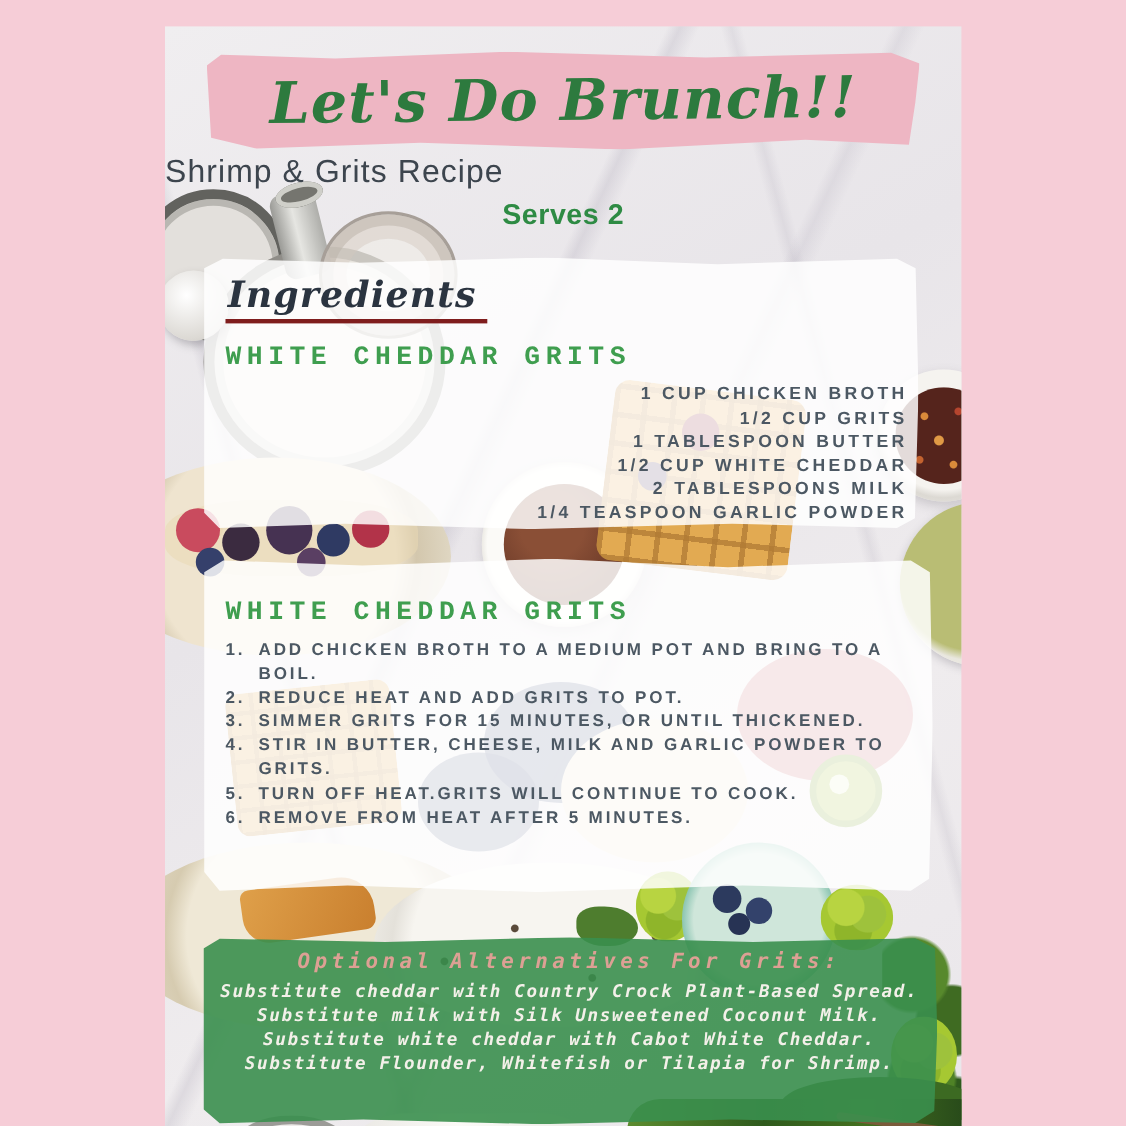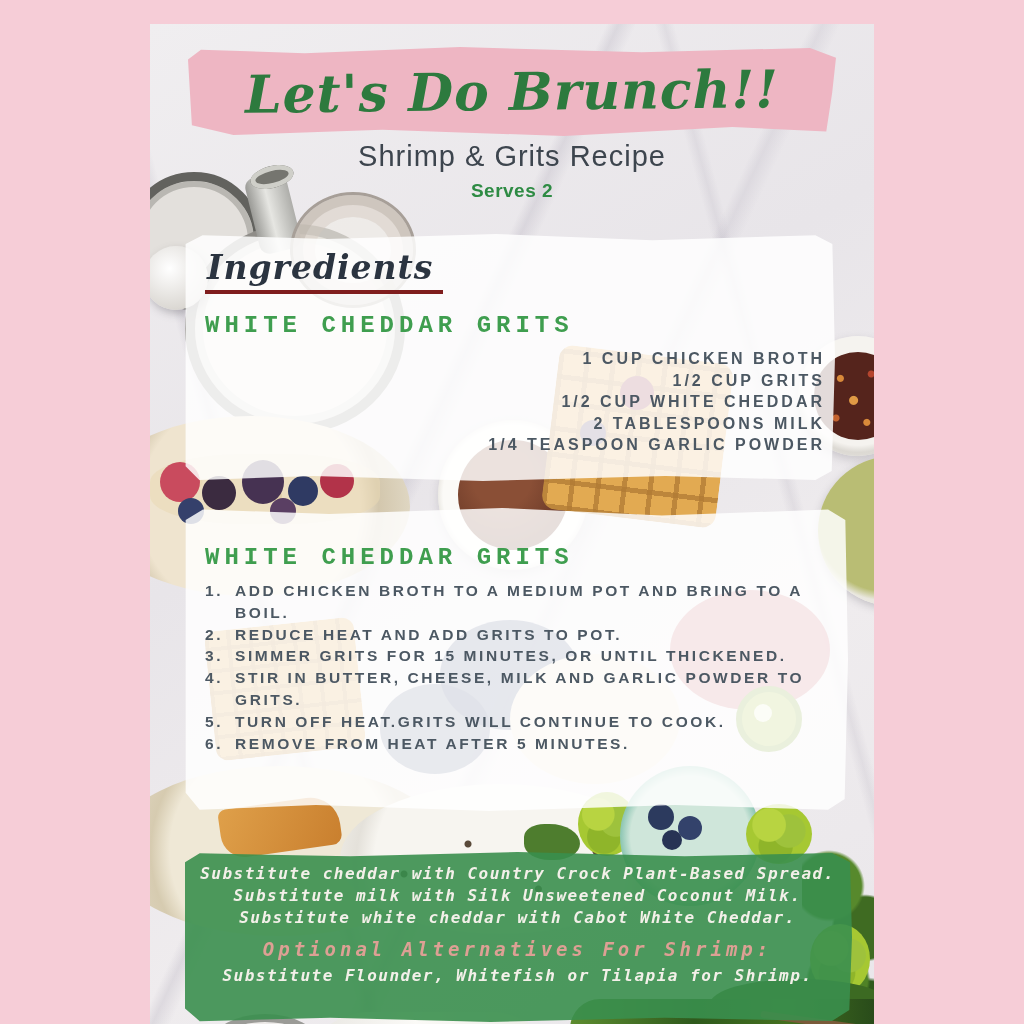--- a/index.html
+++ b/index.html
@@ -127,24 +127,24 @@
   
   .banner{
     position:absolute;left:188px;top:23px;width:648px;height:89px;
     background:#eeb6c3;display:flex;align-items:center;justify-content:center;
     clip-path:polygon(0 14%,2% 3%,18% 7%,42% 0,70% 6%,96% 1%,100% 12%,99.4% 52%,98.5% 95%,84% 90%,58% 100%,30% 93%,7% 99%,.6% 88%);
   }
   .title-script{
     font-family:"DejaVu Serif",serif;font-style:italic;font-weight:bold;
     font-size:52px;color:#2d7a3e;letter-spacing:1px;transform:rotate(-.6deg);
   }
-  .subtitle{position:absolute;top:116px;left:150px;width:724px;text-align:center;
+  .subtitle{position:absolute;top:116px;left:150px;width:724px;
     font-size:29px;color:#3d454e;letter-spacing:1px;}
   .serves{position:absolute;top:156px;left:150px;width:724px;text-align:center;
-    font-size:19px;font-weight:bold;color:#2e8b44;letter-spacing:.5px;}
+    font-size:26px;font-weight:bold;color:#2e8b44;letter-spacing:.5px;}
 
   .box{position:absolute;background:rgba(255,255,255,.84);box-sizing:border-box;}
   .torn{clip-path:polygon(.4% 4%,3% .5%,22% 2%,48% 0,72% 2.5%,97% .5%,99.6% 4%,100% 50%,99.5% 96%,97% 99.6%,74% 98%,46% 100%,20% 98%,2.5% 99.6%,.4% 94%);}
   .ingredients-box{left:183px;top:210px;width:652px;height:247px;padding:14px 10px 0 22px;}
   .directions-box{left:183px;top:484px;width:665px;height:303px;padding:12px 8px 0 22px;}
 
   h2.script{
     font-family:"DejaVu Serif",serif;font-style:italic;font-weight:bold;
     font-size:33px;color:#2b3440;display:inline-block;margin:0 0 12px 0;
     border-bottom:4px solid #7f1d1d;padding:0 10px 3px 2px;letter-spacing:1px;
@@ -243,40 +243,41 @@
   </div>
   <div class="subtitle">Shrimp &amp; Grits Recipe</div>
   <div class="serves">Serves 2</div>
 
   <div class="box torn ingredients-box">
     <h2 class="script">Ingredients</h2><br>
     <h3 class="green-caps">WHITE CHEDDAR GRITS</h3>
     <ul class="ing">
       <li>1 CUP CHICKEN BROTH</li>
       <li>1/2 CUP GRITS</li>
+      <li>1 TABLESPOON BUTTER</li>
       <li>1/2 CUP WHITE CHEDDAR</li>
       <li>2 TABLESPOONS MILK</li>
       <li>1/4 TEASPOON GARLIC POWDER</li>
     </ul>
   </div>
 
   <div class="box torn directions-box">
     <br>
     <h3 class="green-caps">WHITE CHEDDAR GRITS</h3>
     <ol class="steps">
       <li>ADD CHICKEN BROTH TO A MEDIUM POT AND BRING TO A BOIL.</li>
       <li>REDUCE HEAT AND ADD GRITS TO POT.</li>
       <li>SIMMER GRITS FOR 15 MINUTES, OR UNTIL THICKENED.</li>
       <li>STIR IN BUTTER, CHEESE, MILK AND GARLIC POWDER TO GRITS.</li>
       <li>TURN OFF HEAT.GRITS WILL CONTINUE TO COOK.</li>
       <li>REMOVE FROM HEAT AFTER 5 MINUTES.</li>
     </ol>
   </div>
 
   <div class="green-box">
+    <div class="alt-h">Optional Alternatives For Grits:</div>
     <div class="alt-line">Substitute cheddar with Country Crock Plant-Based Spread.</div>
     <div class="alt-line">Substitute milk with Silk Unsweetened Coconut Milk.</div>
     <div class="alt-line">Substitute white cheddar with Cabot White Cheddar.</div>
-    <div class="alt-h alt-h2">Optional Alternatives For Shrimp:</div>
     <div class="alt-line">Substitute Flounder, Whitefish or Tilapia for Shrimp.</div>
   </div>
 
 </div>
 
 </body></html>

